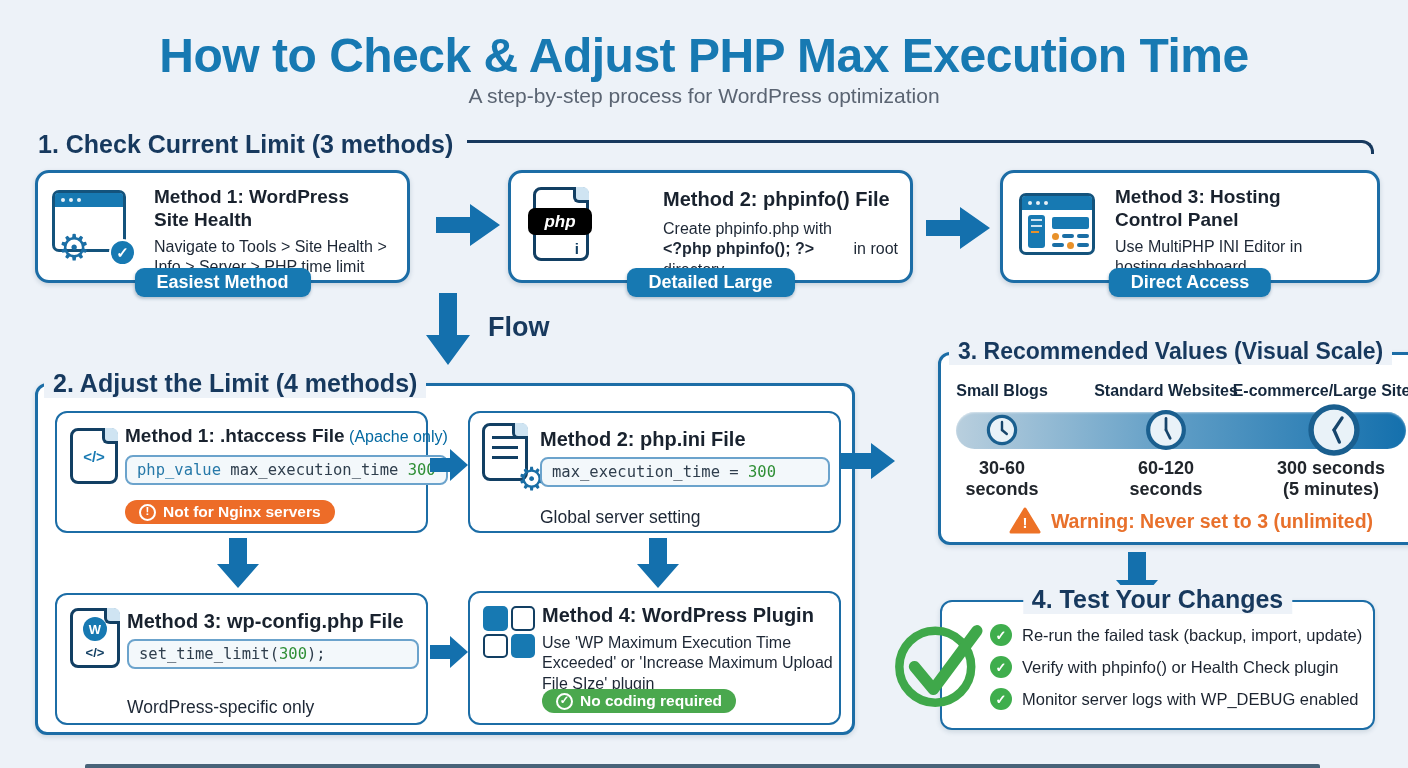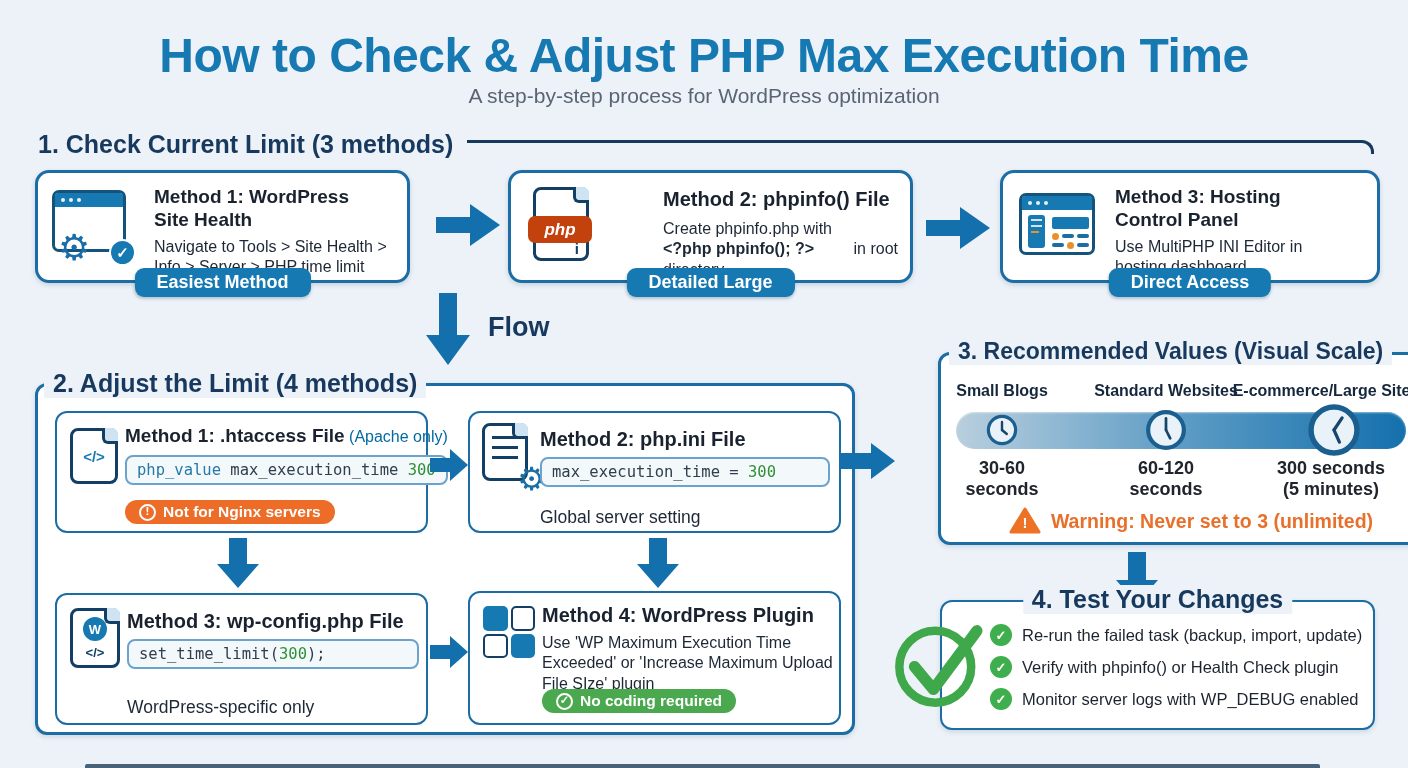--- a/index.html
+++ b/index.html
@@ -65,21 +65,21 @@
 
   .gear-glyph { position:absolute; font-size:36px; color:#1a6ea5; line-height:1; }
   .chk-disc { position:absolute; width:27px; height:27px; border-radius:50%; background:#1779b2;
               border:2.5px solid #fff; color:#fff; font-size:15px; font-weight:700;
               display:flex; align-items:center; justify-content:center; }
 
   .file { position:relative; background:#fff; border:3px solid #123f63; border-radius:8px; }
   .file-fold { position:absolute; top:-3px; right:-3px; width:16px; height:16px;
                background:#cfe4f2; border-left:3px solid #123f63; border-bottom:3px solid #123f63;
                border-bottom-left-radius:6px; border-top-right-radius:6px; }
-  .php-band { position:absolute; left:-8px; top:26px; width:64px; height:27px; background:#c2410c;
+  .php-band { position:absolute; left:-8px; top:18px; width:64px; height:27px; background:#000000;
               border-radius:7px; color:#fff; font-weight:700; font-style:italic; font-size:17px;
               display:flex; align-items:center; justify-content:center; }
   .file-i { position:absolute; right:7px; bottom:1px; color:#123f63; font-weight:700; font-size:15px; }
   .code-tag { position:absolute; left:0; right:0; top:50%; transform:translateY(-50%);
               text-align:center; color:#1779b2; font-weight:700; font-size:15px; }
 
   .doc-lines { position:absolute; left:7px; right:7px; top:10px; height:26px;
                background:repeating-linear-gradient(#123f63 0 3px, transparent 3px 10px); }
   .wp-disc { position:absolute; top:6px; left:50%; transform:translateX(-50%); width:24px; height:24px;
              border-radius:50%; background:#1779b2; color:#fff; font-weight:700; font-size:13px;

